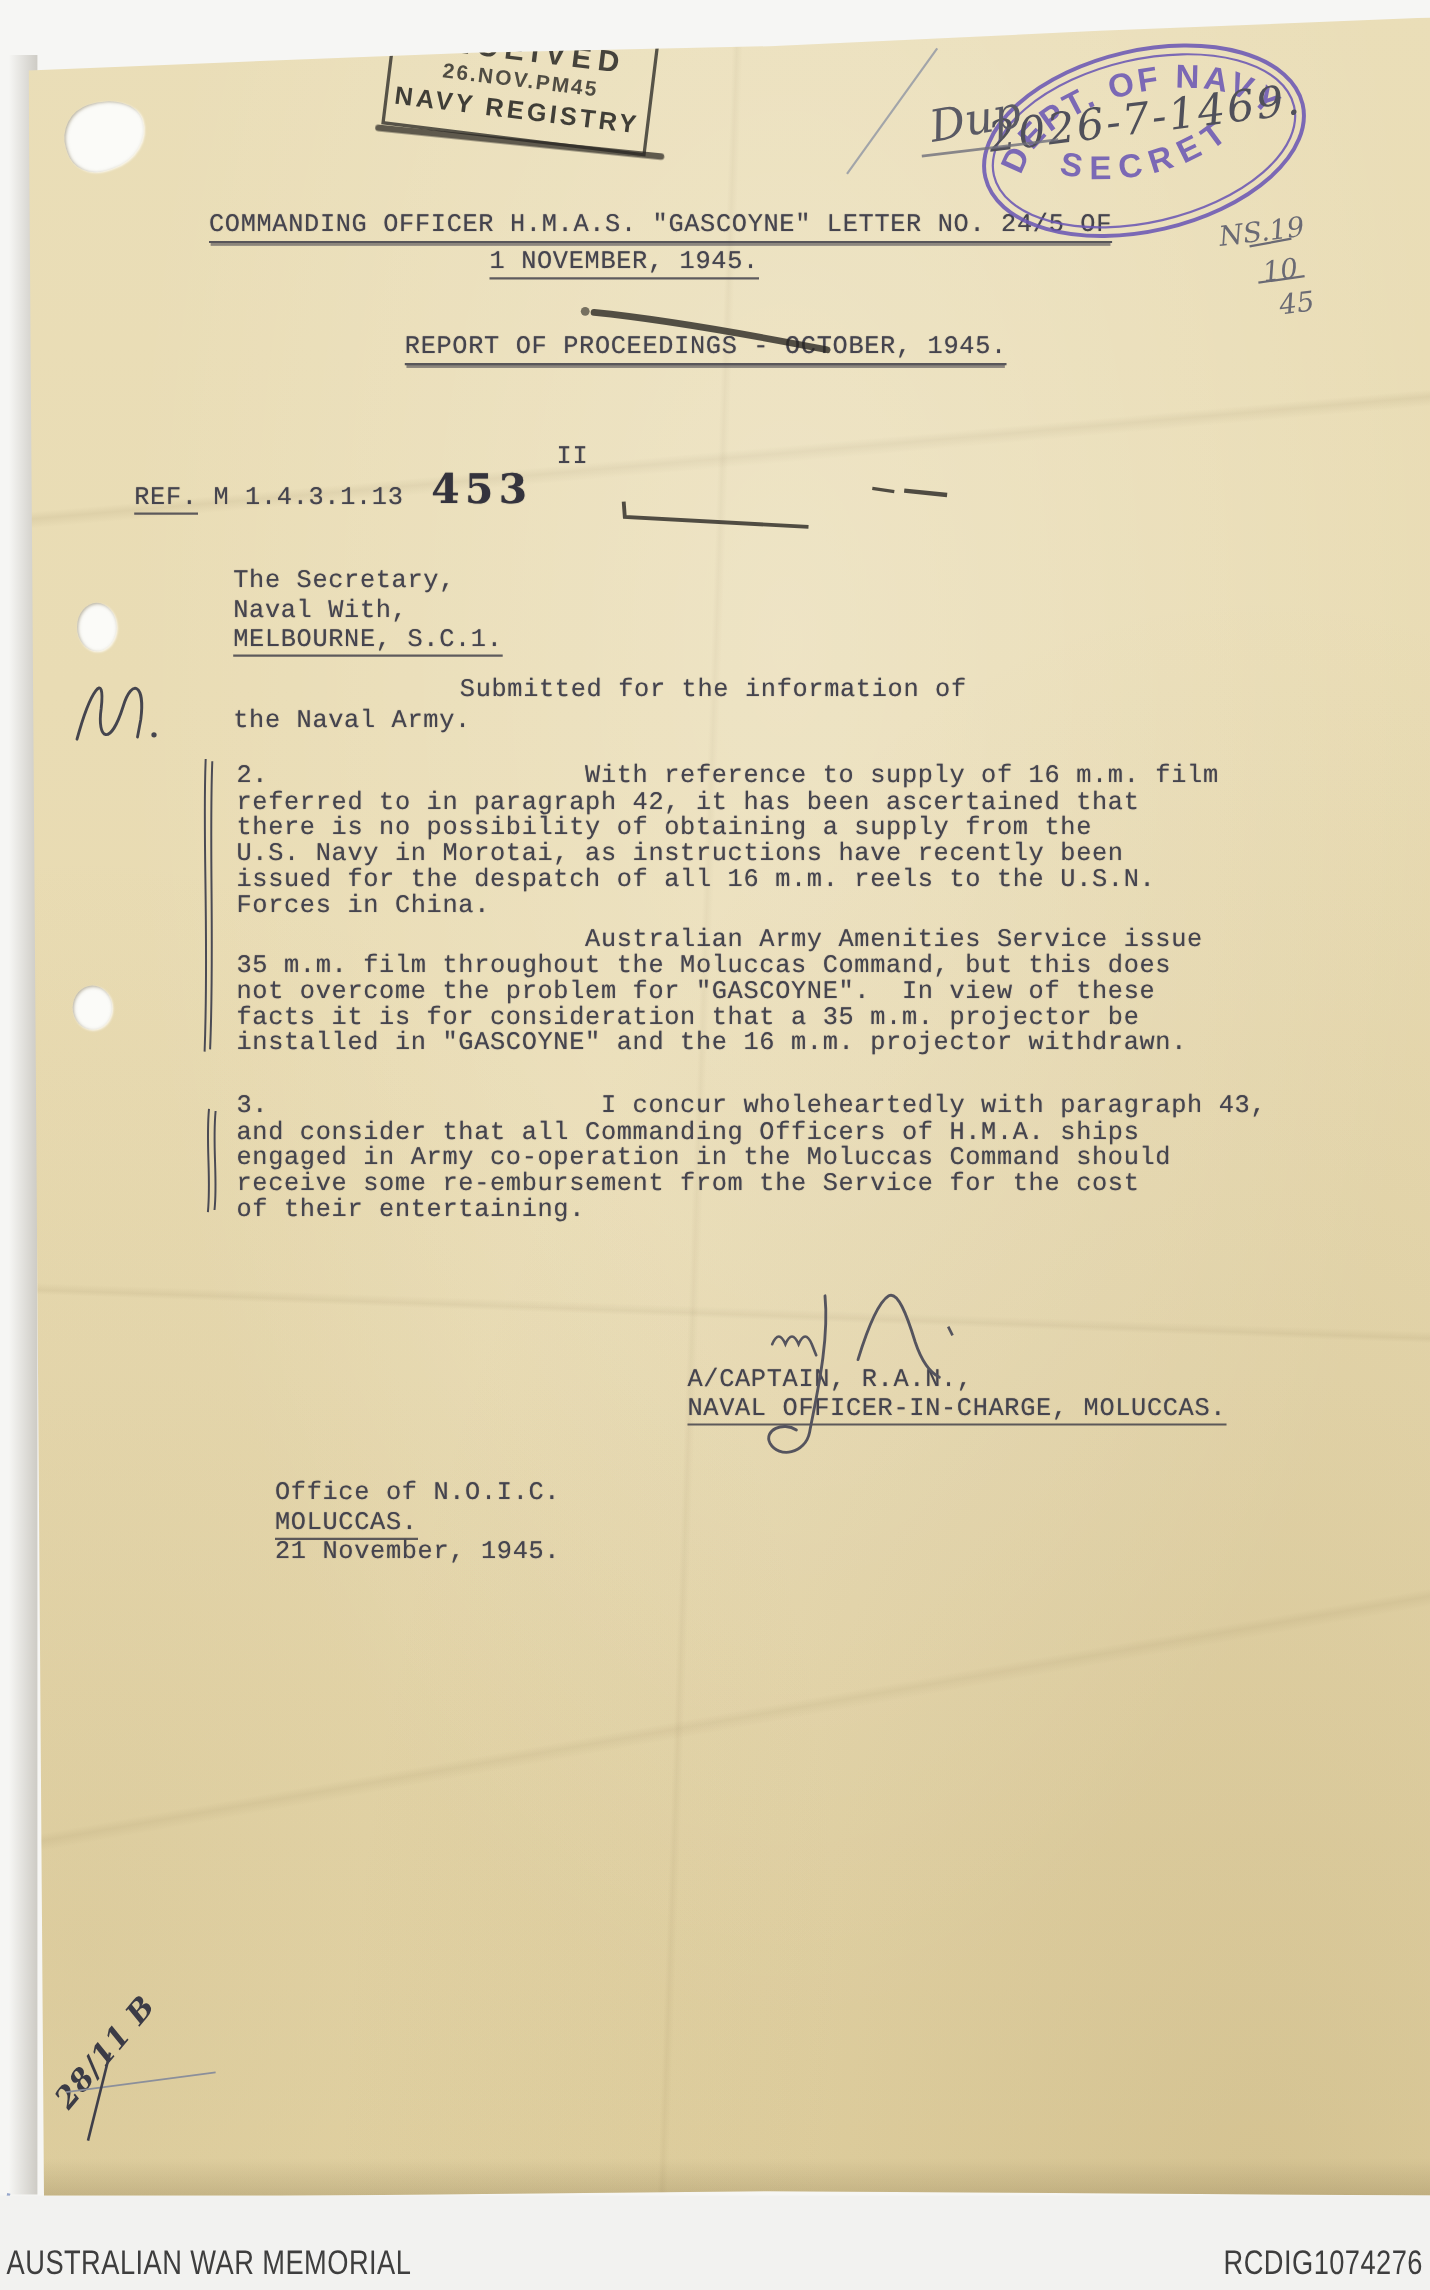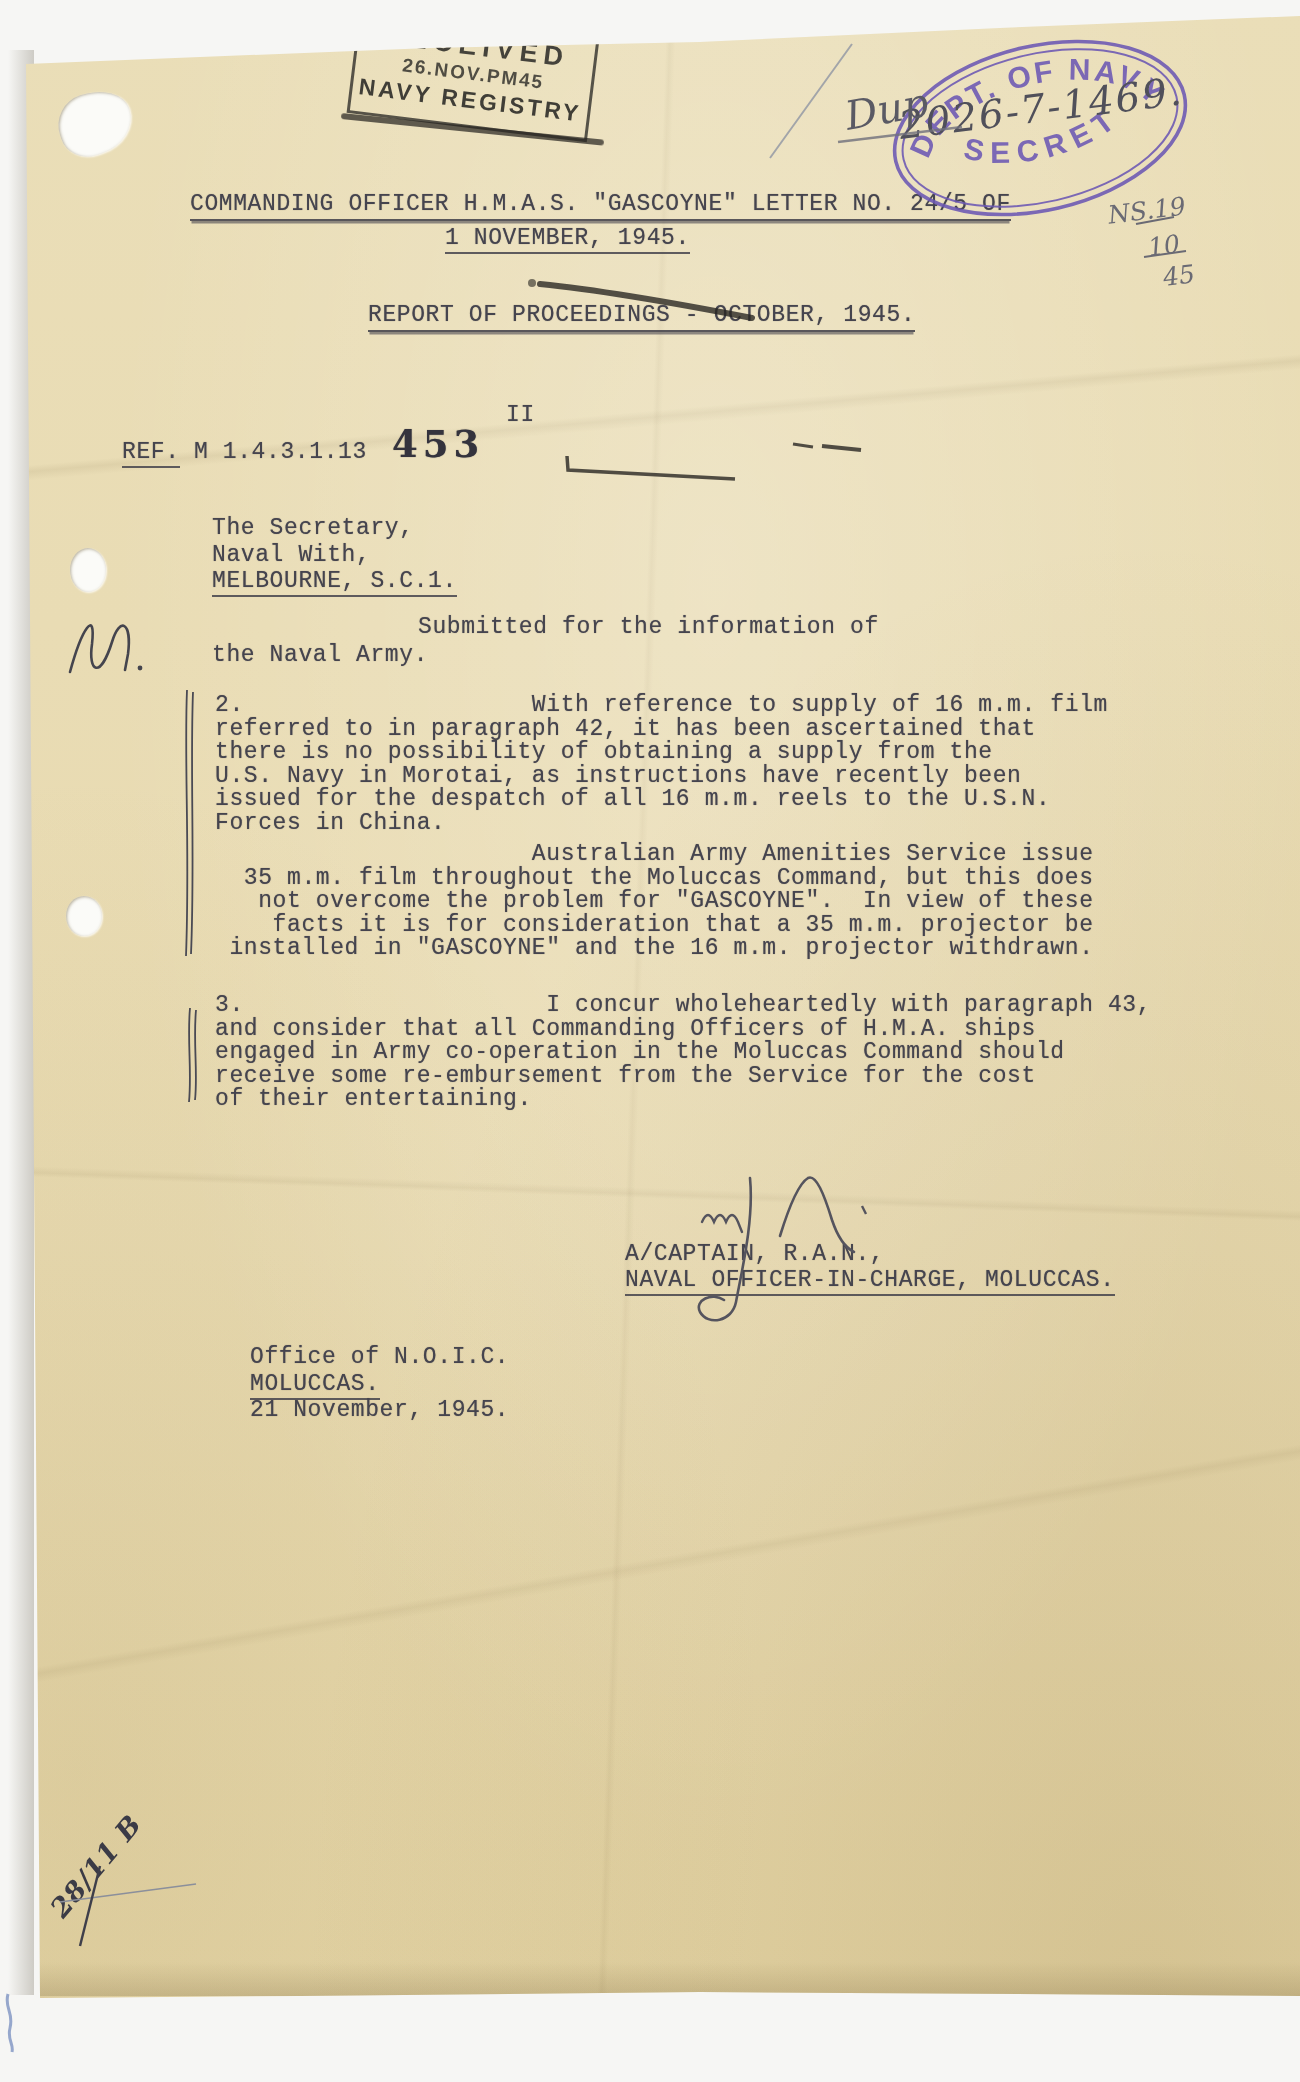--- a/index.html
+++ b/index.html
@@ -98,21 +98,21 @@
 
     <div class="typed" style="left:418px;top:616px;">Submitted for the information of</div>
     <div class="typed" style="left:212px;top:644px;">the Naval Army.</div>
 
     <div class="typed" style="left:215px;top:694px;">2.                    With reference to supply of 16 m.m. film
 referred to in paragraph 42, it has been ascertained that
 there is no possibility of obtaining a supply from the
 U.S. Navy in Morotai, as instructions have recently been
 issued for the despatch of all 16 m.m. reels to the U.S.N.
 Forces in China.</div>
-    <div class="typed" style="left:215px;top:843px;text-align:right;">                      Australian Army Amenities Service issue
+    <div class="typed" style="left:215px;top:843px;">                      Australian Army Amenities Service issue
 35 m.m. film throughout the Moluccas Command, but this does
 not overcome the problem for "GASCOYNE".  In view of these
 facts it is for consideration that a 35 m.m. projector be
 installed in "GASCOYNE" and the 16 m.m. projector withdrawn.</div>
     <div class="typed" style="left:215px;top:994px;">3.                     I concur wholeheartedly with paragraph 43,
 and consider that all Commanding Officers of H.M.A. ships
 engaged in Army co-operation in the Moluccas Command should
 receive some re-embursement from the Service for the cost
 of their entertaining.</div>
 
@@ -172,14 +172,18 @@
     <path d="M 702 1222 q 6 -14 12 0 q 6 -14 12 0 q 6 -14 12 0 l 4 10" stroke="#55545e" stroke-width="2.4" fill="none" stroke-linecap="round"></path>
     <path d="M 780 1236 C 788 1210, 798 1184, 808 1178 C 816 1174, 824 1194, 832 1220 C 838 1238, 846 1248, 854 1252" stroke="#55545e" stroke-width="2.6" fill="none" stroke-linecap="round"></path>
     <line x1="862" y1="1206" x2="866" y2="1214" stroke="#55545e" stroke-width="2.4"></line>
 
     <line x1="60" y1="1902" x2="196" y2="1884" stroke="#8b8f9b" stroke-width="1.6"></line>
     <line x1="100" y1="1866" x2="80" y2="1946" stroke="#3f3f4a" stroke-width="2.4"></line>
 
     <path d="M 8 1994 c -4 14, 6 18, 2 34 c -3 12, 4 16, 2 24" stroke="#6e86bb" stroke-width="3" fill="none" opacity=".7"></path>
   </svg>
 
+  <div id="footer">
+    <div class="ft ftl">AUSTRALIAN WAR MEMORIAL</div>
+    <div class="ft ftr">RCDIG1074276</div>
+  </div>
 
 </div>
 
 </body></html>

